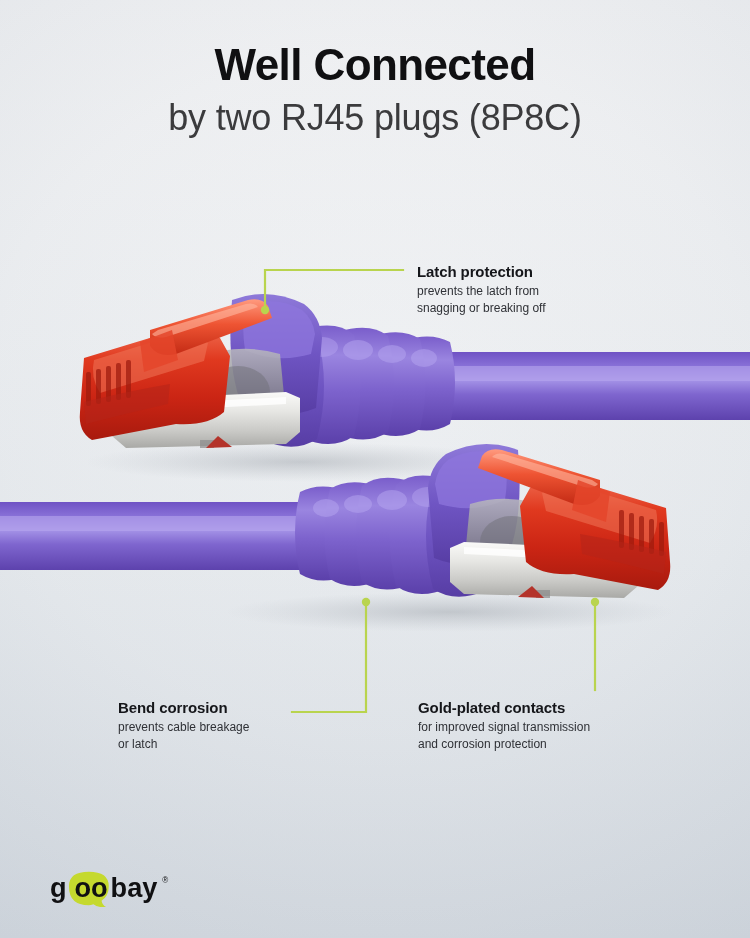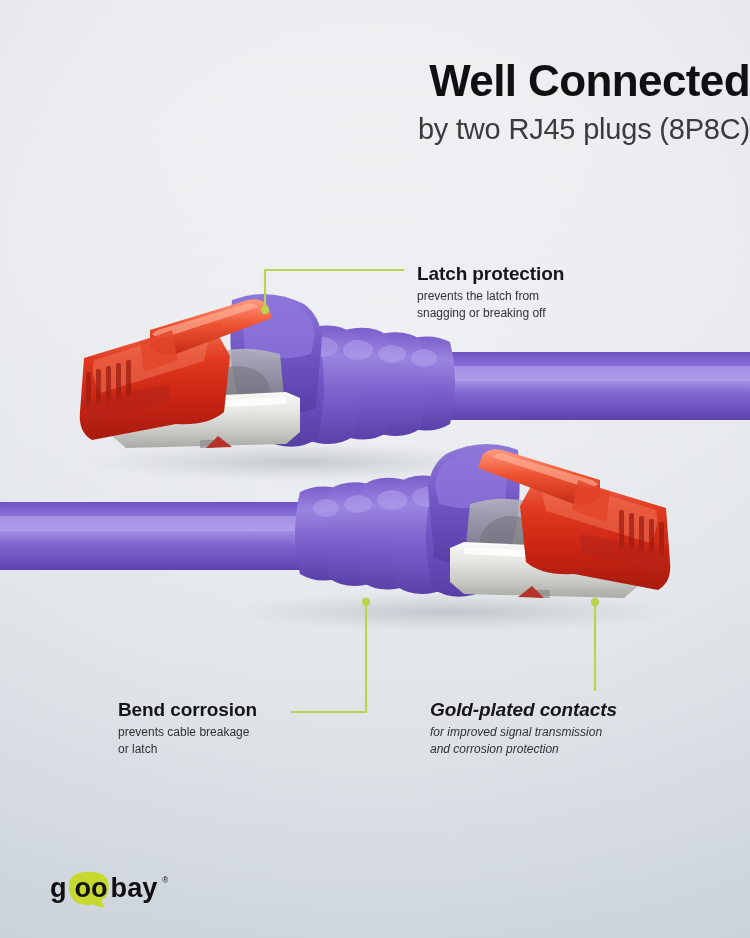--- a/index.html
+++ b/index.html
@@ -12,49 +12,49 @@
   #page {
     position:relative;
     width:750px; height:938px;
     background:
       radial-gradient(120% 85% at 50% 42%, #fdfdfd 0%, #f6f7f8 42%, #e9ecef 74%, #dde2e7 100%),
       linear-gradient(180deg,#f8f8f9 0%, #eceff2 60%, #e1e5ea 100%);
     background-blend-mode:multiply;
   }
 
   
-  .header { position:absolute; top:0; left:0; width:750px; text-align:right;margin-top:16px; }
+  .header { position:absolute; top:0; left:0; width:750px; text-align:center; }
   .title {
     margin-top:42px;
     font-size:44px; font-weight:bold; letter-spacing:-0.6px;
     color:#101012; line-height:1.05;
   }
   .subtitle {
     margin-top:9px;
-    font-size:29px; font-weight:300; letter-spacing:-0.2px;
+    font-size:36px; font-weight:300; letter-spacing:-0.2px;
     color:#3b3b3d;
   }
 
   
   .artwork { position:absolute; inset:0; }
   .artwork svg { display:block; width:750px; height:938px; }
 
   
   .callout { position:absolute; }
   .callout .c-title {
-    font-size:19px; font-weight:bold; color:#15161a;
+    font-size:15px; font-weight:bold; color:#15161a;
     letter-spacing:-0.1px; margin-bottom:3px; white-space:nowrap;
   }
   .callout .c-line {
     font-size:12px; font-weight:400; color:#2f3136;
     line-height:1.42; white-space:nowrap;
   }
   #callout-latch { left:417px; top:263px; }
   #callout-bend  { left:118px; top:699px; }
-  #callout-gold  { left:430px; top:699px;font-style:italic; }
+  #callout-gold  { left:418px; top:699px; }
 
   
   .leaders { position:absolute; inset:0; pointer-events:none; }
 
   
   .logo { position:absolute; left:48px; top:869px; height:40px; }
   .logo svg { display:block; }
 </style>
 </head>
 <body>

